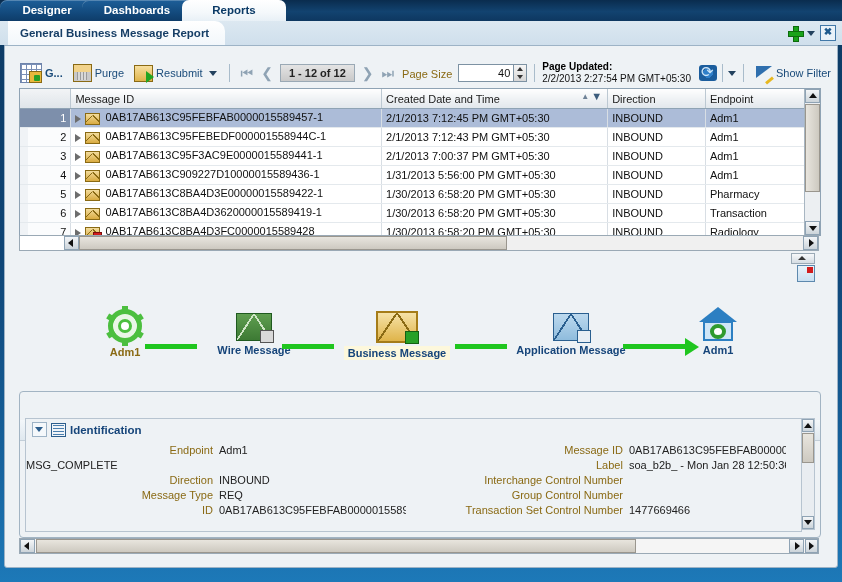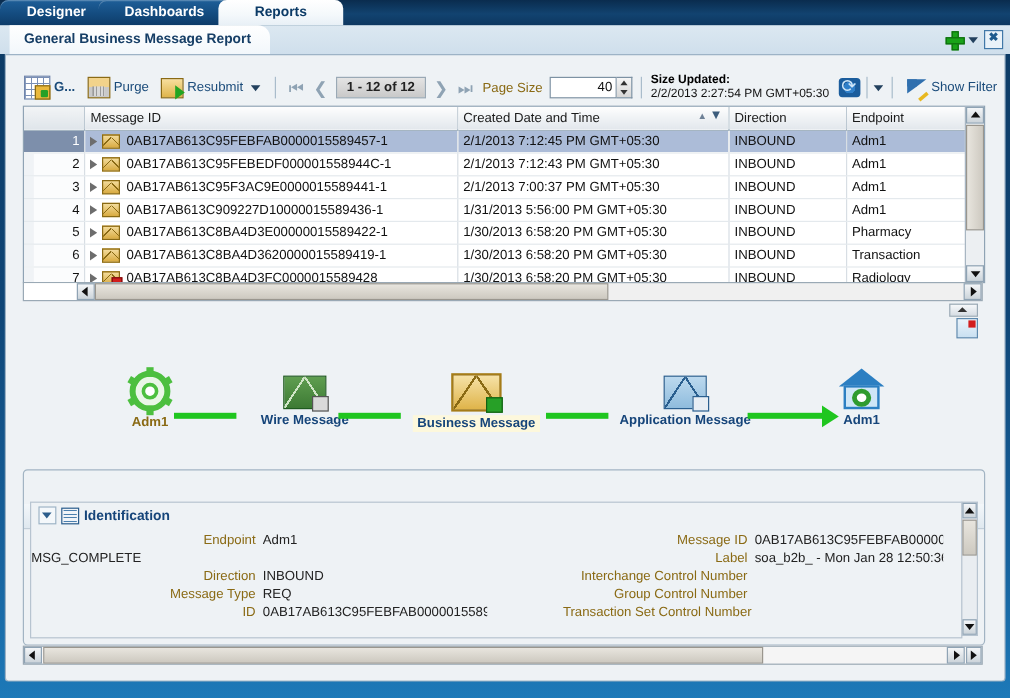--- a/index.html
+++ b/index.html
@@ -525,21 +525,21 @@
       <span class="tb-label">Page Size</span>
       <span class="pagesize-wrap">
         <input class="pagesize-input" value="40" style="">
         <span class="spinner">
           <i class="up"></i>
           <i class="down"></i>
         </span>
       </span>
       <div class="tb-sep"></div>
       <div class="lastupd">
-        <b>Size Updated:</b><br>
+        <b>Page Updated:</b><br>
         <span>2/2/2013 2:27:54 PM GMT+05:30</span>
       </div>
       <div class="refresh-ico" style="margin-left:8px"></div>
       <div class="tb-sep" style="margin:0 5px"></div>
       <span class="caret-dn"></span>
       <div class="tb-sep"></div>
       <div class="tb-btn">
         <span class="filter-ico"></span>
         <span class="showfilter-lbl">Show Filter</span>
       </div>
@@ -749,20 +749,21 @@
             <div class="frow">
               <span class="flabel">Interchange Control Number</span>
               <span class="fval"></span>
             </div>
             <div class="frow">
               <span class="flabel">Group Control Number</span>
               <span class="fval"></span>
             </div>
             <div class="frow">
               <span class="flabel">Transaction Set Control Number</span>
+              <span class="fval">1477669466</span>
             </div>
           </div>
         </div>
       </div>
       <div class="vscroll2">
         <div class="sbtn2 top"></div>
         <div class="thumb2"></div>
         <div class="sbtn2 bot"></div>
       </div>
     </div>

